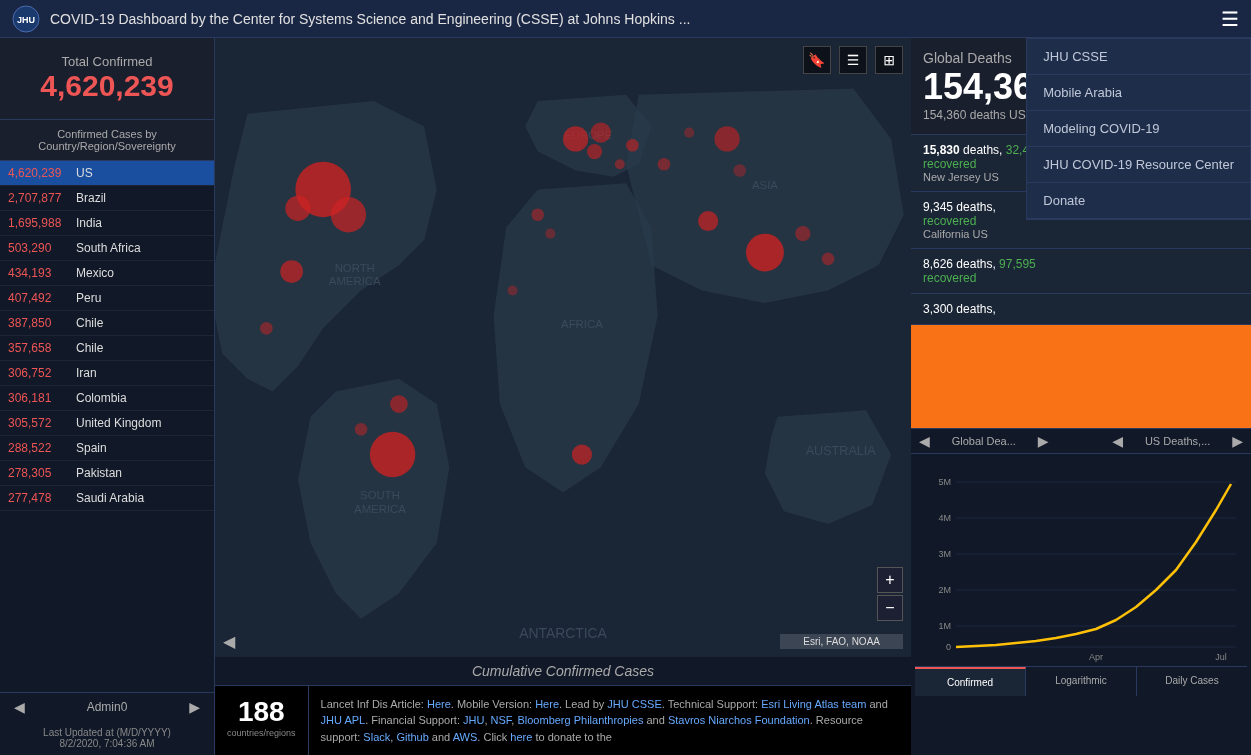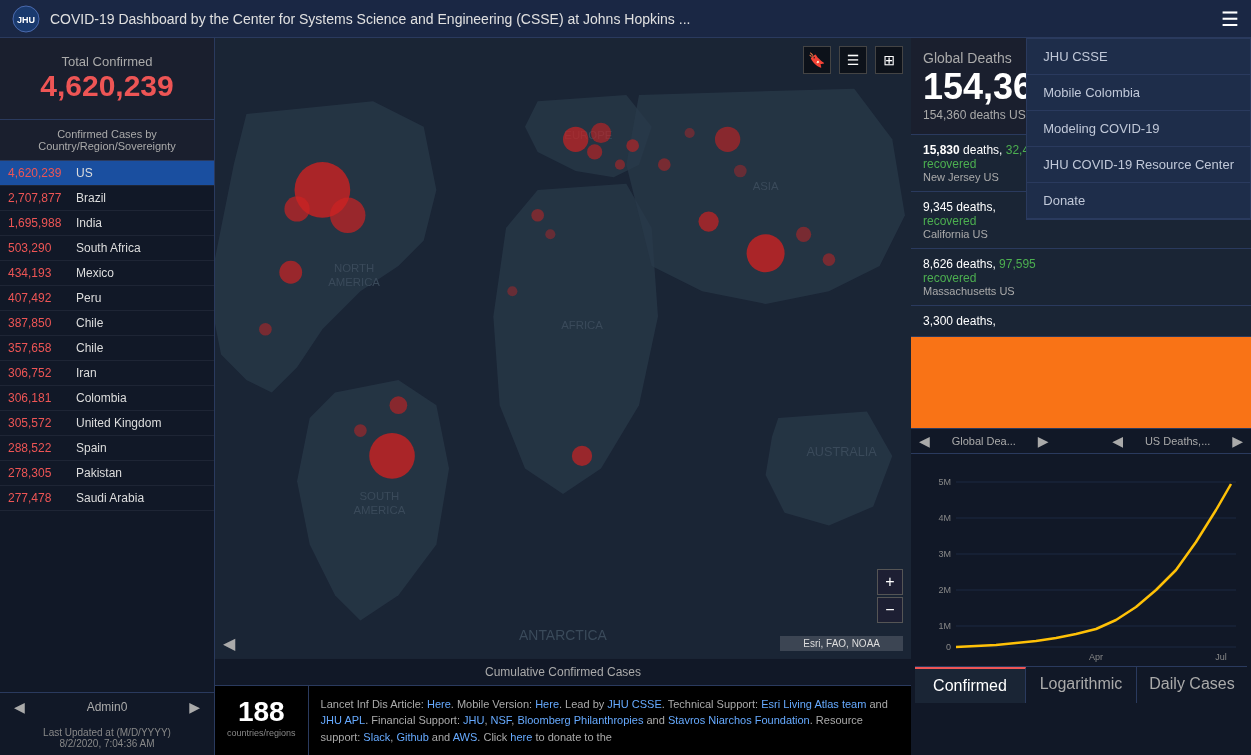--- a/index.html
+++ b/index.html
@@ -53,21 +53,21 @@
       border-top: 1px solid #2a3a5e; font-size: 12px; color: #aaa;
     }
     .sidebar-nav .nav-label { flex: 1; text-align: center; }
     .nav-btn { cursor: pointer; color: #aaa; font-size: 14px; padding: 0 4px; }
 
     .last-updated { padding: 6px 10px; font-size: 10px; color: #888; text-align: center; background: #111827; }
 
     
     .map-area { flex: 1; display: flex; flex-direction: column; }
     .map-container { flex: 1; background: #1a2535; position: relative; overflow: hidden; }
-    .map-caption { text-align: center; padding: 6px; font-size: 12px; color: #aaa; background: #111827; }
+    .map-caption { text-align: center; padding: 6px; font-size: 14px; color: #aaa; background: #111827; font-style: italic; }
     .map-tools {
       position: absolute; top: 8px; right: 8px; display: flex; gap: 8px;
     }
     .map-tool-btn {
       background: rgba(0,0,0,0.5); border: 1px solid #444; color: white;
       width: 28px; height: 28px; display: flex; align-items: center; justify-content: center;
       cursor: pointer; font-size: 14px;
     }
     .map-zoom { position: absolute; bottom: 36px; right: 8px; display: flex; flex-direction: column; gap: 2px; }
     .map-zoom-btn {
@@ -108,21 +108,21 @@
     .panel-nav-btn { cursor: pointer; color: #aaa; font-size: 14px; }
     .panel-nav-label { font-size: 11px; color: #aaa; }
 
     
     .chart-area { background: #111827; padding: 8px 4px 0 4px; flex: 1; }
     .chart-svg-container { width: 100%; height: 200px; }
     .chart-tabs {
       display: flex; border-top: 1px solid #2a3a5e; margin-top: 4px;
     }
     .chart-tab {
-      flex: 1; padding: 8px 4px; text-align: center; font-size: 16px; color: #aaa;
+      flex: 1; padding: 8px 4px; text-align: center; font-size: 10px; color: #aaa;
       cursor: pointer; border-right: 1px solid #2a3a5e;
     }
     .chart-tab.active { background: #1a2535; color: white; border-top: 2px solid #e55; }
     .chart-tab:last-child { border-right: none; }
 
     
     .bottom-info {
       background: #000000; border-top: 1px solid #2a3a5e;
       display: flex; align-items: stretch; padding: 0;
     }
@@ -141,21 +141,21 @@
   <svg class="header-logo" viewBox="0 0 28 28">
     <circle cx="14" cy="14" r="13" fill="#1a3a6e" stroke="#4a6aae" stroke-width="1"></circle>
     <text x="14" y="18" text-anchor="middle" fill="white" font-size="9" font-weight="bold">JHU</text>
   </svg>
   <span class="header-title">COVID-19 Dashboard by the Center for Systems Science and Engineering (CSSE) at Johns Hopkins ...</span>
   <span class="header-menu">☰</span>
 </div>
 
 <div class="dropdown-menu">
   <div class="dropdown-item">JHU CSSE</div>
-  <div class="dropdown-item">Mobile Colombia</div>
+  <div class="dropdown-item">Mobile Arabia</div>
   <div class="dropdown-item">Modeling COVID-19</div>
   <div class="dropdown-item">JHU COVID-19 Resource Center</div>
   <div class="dropdown-item">Donate</div>
 </div>
 
 <div class="main">
 
   <div class="sidebar">
     <div class="sidebar-total">
       <div class="total-label">Total Confirmed</div>
@@ -351,21 +351,20 @@
         </div>
         <div style="color:#4caf50">recovered</div>
         <div class="card-location">California US</div>
       </div>
       <div class="card">
         <div>
           <span>8,626 deaths, </span>
           <span style="color:#4caf50">97,595</span>
         </div>
         <div style="color:#4caf50">recovered</div>
-        <div class="card-location">Massachusetts US</div>
       </div>
       <div class="card">
         <div>
           <span>3,300 deaths,</span>
         </div>
       </div>
     </div>
 
     <div class="panel-nav">
       <span class="panel-nav-btn">◀</span>

